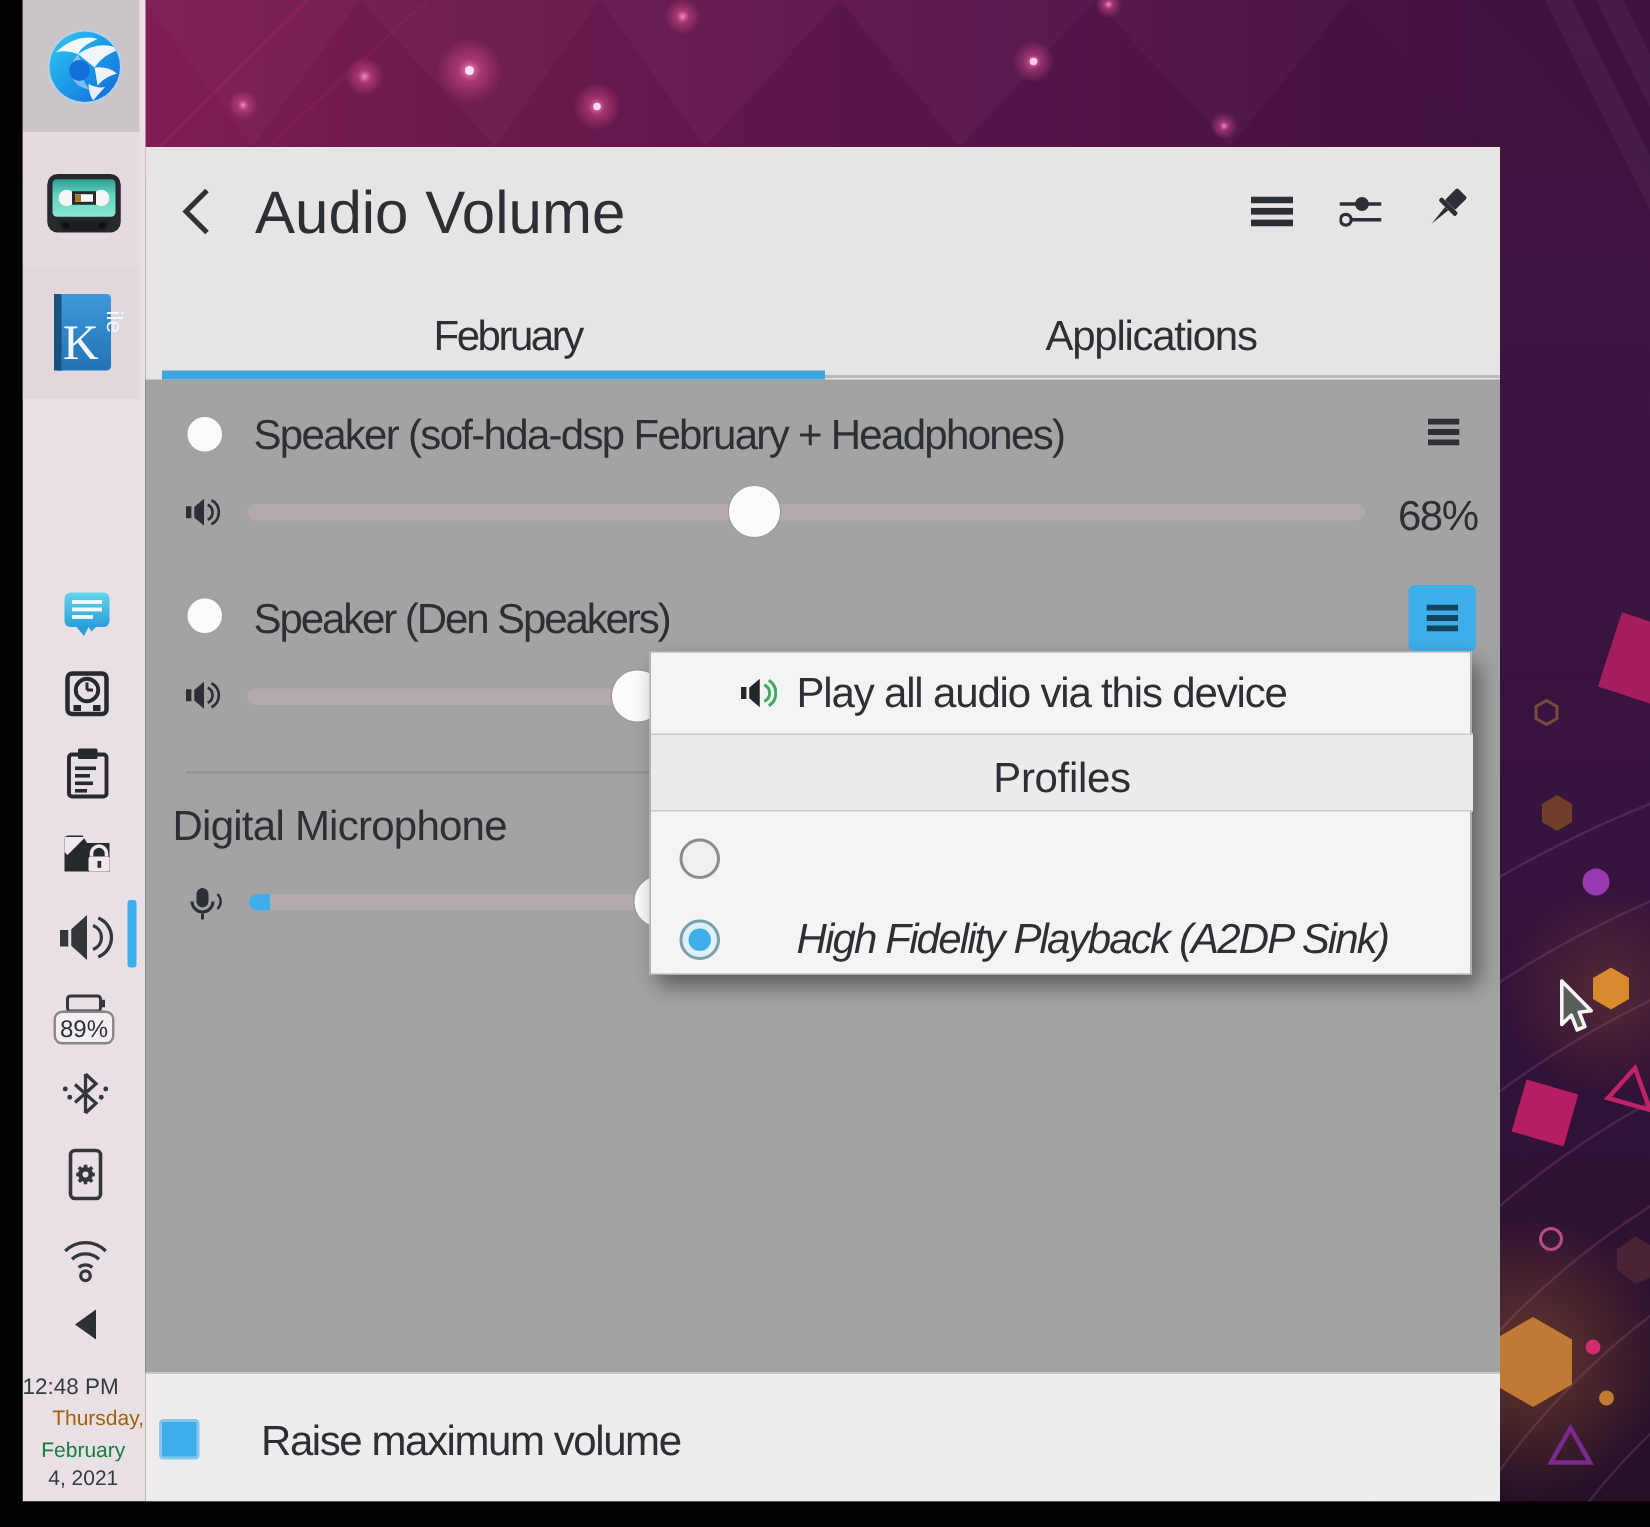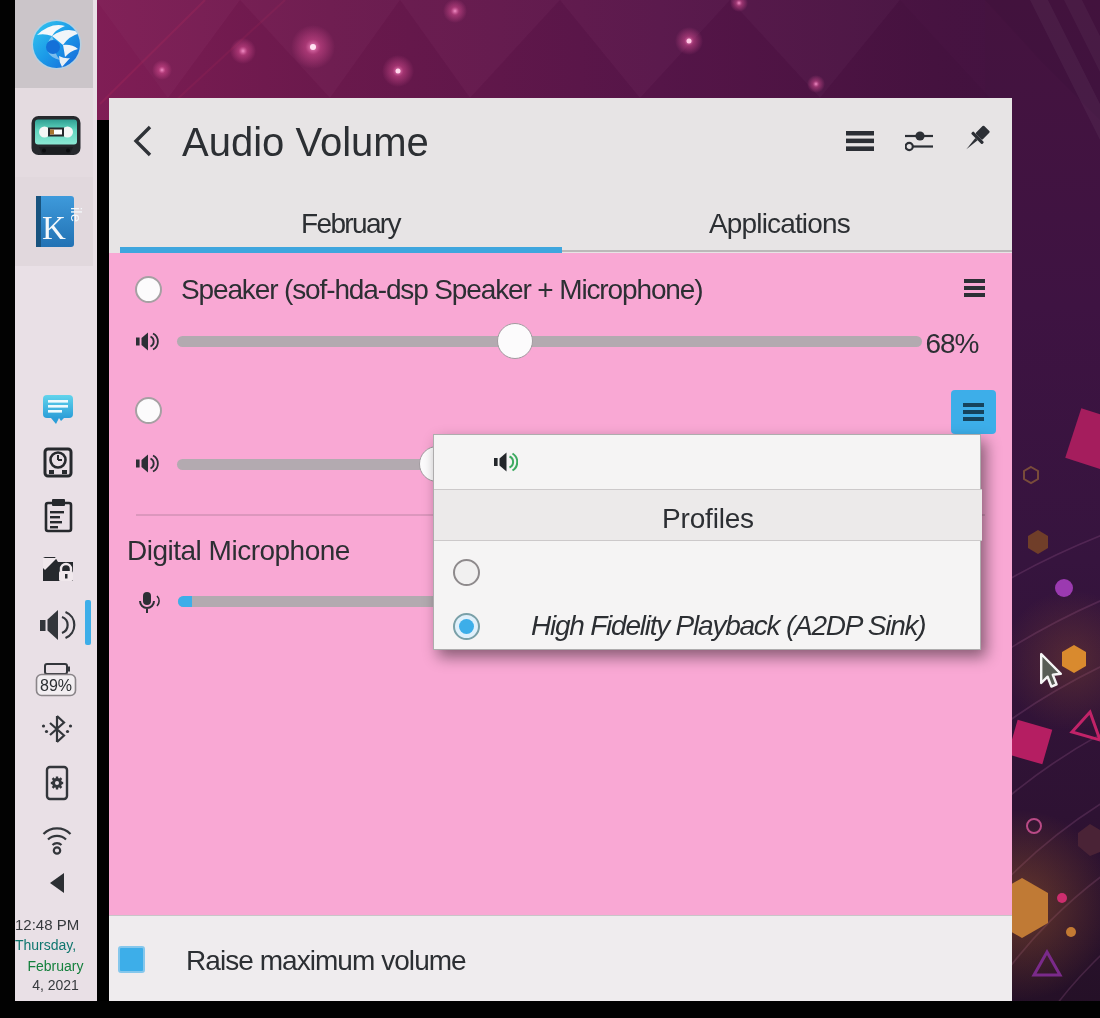--- a/index.html
+++ b/index.html
@@ -1,21 +1,21 @@
 <!DOCTYPE html>
 <html><head>
 <meta charset="utf-8">
 <style>
 * { margin:0; padding:0; box-sizing:border-box; }
 html,body { width:1100px; height:1018px; overflow:hidden; background:#000; }
 body { font-family:"Liberation Sans", sans-serif; position:relative; }
 .abs { position:absolute; }
 #wall { position:absolute; left:0; top:0; z-index:0; }
 #panel { position:absolute; left:15px; top:0; width:82px; height:1001px; background:#e9e0e6; z-index:2; }
-#popup { position:absolute; left:109px; top:98px; width:903px; height:903px; background:#f9a8d4; z-index:3; }
+#popup { position:absolute; left:97px; top:98px; width:903px; height:903px; background:#a3a3a3; z-index:3; }
 #hdr { position:absolute; left:0; top:0; width:903px; height:155px; background:#e7e4e5; }
 .txt { position:absolute; color:#2c2f33; line-height:1; white-space:nowrap; }
 #menu { position:absolute; left:433px; top:434px; width:548px; height:216px; background:#f5f4f4; border:1px solid #aeacad; z-index:5; box-shadow:5px 7px 14px rgba(0,0,0,0.45); }
 .radio { position:absolute; width:27px; height:27px; border-radius:50%; background:#fcfbfc; border:2px solid #a6a0a3; }
 #blkL { position:absolute; left:0; top:0; width:15px; height:1018px; background:#020202; z-index:8; }
 #blkB { position:absolute; left:0; top:1001px; width:1100px; height:17px; background:#020202; z-index:8; }
 .cell { position:absolute; left:0; width:78px; }
 </style>
 </head>
 <body>
@@ -219,21 +219,21 @@
     <circle cx="42" cy="783" r="2" fill="#e9e0e6"></circle>
 
     <path d="M28.5 834 A 19 19 0 0 1 55.5 834" fill="none" stroke="#33363b" stroke-width="2.2"></path>
     <path d="M33 839.5 A 13 13 0 0 1 51 839.5" fill="none" stroke="#33363b" stroke-width="2.2"></path>
     <path d="M37.5 845 A 6.5 6.5 0 0 1 46.5 845" fill="none" stroke="#33363b" stroke-width="2.2"></path>
     <circle cx="42" cy="850.5" r="3.2" fill="none" stroke="#33363b" stroke-width="2.2"></circle>
 
     <polygon points="49,873 49,893 35,883" fill="#2c2f33"></polygon>
   </svg>
   <div class="txt" style="left:0;top:917.3px;width:81px;font-size:15px;text-align:left;color:#36393d;">12:48 PM</div>
-  <div class="txt" style="left:0;top:938.2px;width:81px;font-size:14px;text-align:left;color:#0f766e;">Thursday,</div>
+  <div class="txt" style="left:0;top:938.2px;width:81px;font-size:14px;text-align:right;color:#a16207;">Thursday,</div>
   <div class="txt" style="left:0;top:959.2px;width:81px;font-size:14px;text-align:center;color:#15803d;">February</div>
   <div class="txt" style="left:0;top:978.2px;width:81px;font-size:14px;text-align:center;color:#36393d;">4, 2021</div>
 </div>
 
 <div id="popup">
   <div id="hdr"></div>
 
   <svg class="abs" style="left:22px;top:26px;" width="24" height="34" viewBox="0 0 24 34">
     <path d="M19 3 L5 17 L19 31" fill="none" stroke="#2f3237" stroke-width="3.4"></path>
   </svg>
@@ -257,38 +257,39 @@
       <polygon points="15.8,13.7 19,13.7 17.4,28"></polygon>
     </g>
   </svg>
 
   <div class="txt" style="left:192px;top:111.9px;font-size:28px;letter-spacing:-1.65px;">February</div>
   <div class="txt" style="left:600px;top:111.9px;font-size:28px;letter-spacing:-0.85px;">Applications</div>
   <div class="abs" style="left:453px;top:152px;width:450px;height:2px;background:#bbb8b9;"></div>
   <div class="abs" style="left:11px;top:149px;width:442px;height:6px;background:#3fa6de;"></div>
 
   <div class="radio" style="left:25.5px;top:177.5px;"></div>
-  <div class="txt" style="left:72px;top:178.4px;font-size:28px;letter-spacing:-1.13px;">Speaker (sof-hda-dsp Speaker + Microphone)</div>
+  <div class="txt" style="left:72px;top:178.4px;font-size:28px;letter-spacing:-1.13px;">Speaker (sof-hda-dsp February + Headphones)</div>
   <svg class="abs" style="left:855px;top:181px;" width="21" height="18" viewBox="0 0 21 18">
     <rect x="0" y="0" width="21" height="4" fill="#2c2f35"></rect>
     <rect x="0" y="7" width="21" height="4" fill="#2c2f35"></rect>
     <rect x="0" y="14" width="21" height="4" fill="#2c2f35"></rect>
   </svg>
 
   <svg class="abs" style="left:27px;top:234px;" width="23" height="19" viewBox="0 0 23 19">
     <rect x="0" y="5.5" width="3.6" height="8" fill="#2c2f35"></rect>
     <polygon points="5.5,6 12,0.5 12,18.5 5.5,13" fill="#2c2f35"></polygon>
     <path d="M14.5 4.5 A 5.5 5.5 0 0 1 14.5 14.5" fill="none" stroke="#2c2f35" stroke-width="1.8"></path>
     <path d="M17 1.5 A 9 9 0 0 1 17 17.5" fill="none" stroke="#2c2f35" stroke-width="1.8"></path>
   </svg>
   <div class="abs" style="left:68px;top:237.5px;width:745px;height:11px;border-radius:6px;background:#b3aab0;"></div>
   <div class="abs" style="left:388px;top:225px;width:36px;height:36px;border-radius:50%;background:#fcfbfc;border:1.5px solid #a19a9f;"></div>
-  <div class="txt" style="left:798px;top:232.4px;width:90px;font-size:28px;letter-spacing:-1.0px;text-align:center;">68%</div>
+  <div class="txt" style="left:798px;top:232.4px;width:90px;font-size:28px;letter-spacing:-1.0px;text-align:right;">68%</div>
 
   <div class="radio" style="left:25.5px;top:298.5px;"></div>
+  <div class="txt" style="left:72px;top:301.4px;font-size:28px;letter-spacing:-1.4px;">Speaker (Den Speakers)</div>
   <div class="abs" style="left:842px;top:292px;width:45px;height:44px;border-radius:4px;background:#3daee9;">
     <svg class="abs" style="left:12px;top:13px;" width="21" height="18" viewBox="0 0 21 18">
       <rect x="0" y="0" width="21" height="4" fill="#16435c"></rect>
       <rect x="0" y="7" width="21" height="4" fill="#16435c"></rect>
       <rect x="0" y="14" width="21" height="4" fill="#16435c"></rect>
     </svg>
   </div>
 
   <svg class="abs" style="left:27px;top:356px;" width="23" height="19" viewBox="0 0 23 19">
     <rect x="0" y="5.5" width="3.6" height="8" fill="#2c2f35"></rect>
@@ -317,20 +318,21 @@
   <div class="txt" style="left:48px;top:849.4px;font-size:28px;letter-spacing:-0.95px;margin-left:29px;">Raise maximum volume</div>
 </div>
 
 <div id="menu">
   <svg class="abs" style="left:60px;top:16px;" width="24" height="22" viewBox="0 0 24 22">
     <rect x="0" y="7" width="3.6" height="8" fill="#23262a"></rect>
     <polygon points="5.5,7.5 12.5,1.5 12.5,20.5 5.5,14.5" fill="#23262a"></polygon>
     <path d="M15.5 5.5 A 6 6 0 0 1 15.5 16.5" fill="none" stroke="#3daa60" stroke-width="2"></path>
     <path d="M18.5 2.5 A 10 10 0 0 1 18.5 19.5" fill="none" stroke="#3daa60" stroke-width="2"></path>
   </svg>
+  <div class="txt" style="left:97px;top:13.4px;font-size:28px;letter-spacing:-0.78px;">Play all audio via this device</div>
   <div class="abs" style="left:0;top:54px;width:548px;height:52px;background:#eceaea;border-top:1px solid #ccc9ca;border-bottom:1px solid #ccc9ca;"></div>
   <div class="txt" style="left:0;top:70.4px;width:548px;font-size:28px;letter-spacing:-0.2px;text-align:center;">Profiles</div>
   <div class="radio" style="left:18.5px;top:123.5px;background:#f1f0f0;border-color:#8e8a8c;"></div>
   <div class="abs" style="left:18.5px;top:177.5px;width:27px;height:27px;border-radius:50%;background:#dff0fb;border:2px solid #7aa0a8;"></div>
   <div class="abs" style="left:24.5px;top:183.5px;width:15px;height:15px;border-radius:50%;background:#3daee9;"></div>
   <div class="txt" style="left:97px;top:177.4px;font-size:28px;letter-spacing:-1.23px;font-style:italic;">High Fidelity Playback (A2DP Sink)</div>
 </div>
 
 <svg class="abs" style="left:1039px;top:652px;z-index:9;" width="28" height="40" viewBox="0 0 28 40">
   <polygon points="2.2,2 2.2,31 8.6,24.7 12.4,34.6 17.6,32.4 13.8,22.8 21.8,21.8" fill="#585d56" stroke="#f5f5f5" stroke-width="2.4" stroke-linejoin="round"></polygon>

